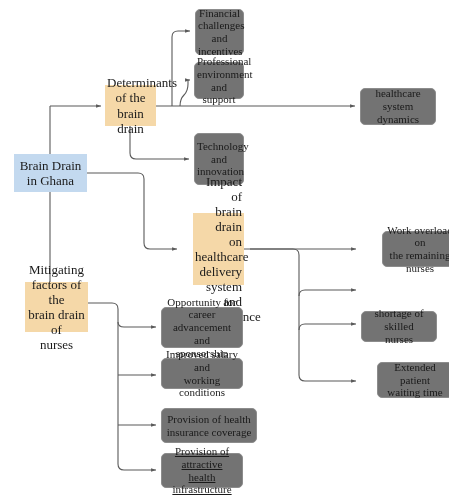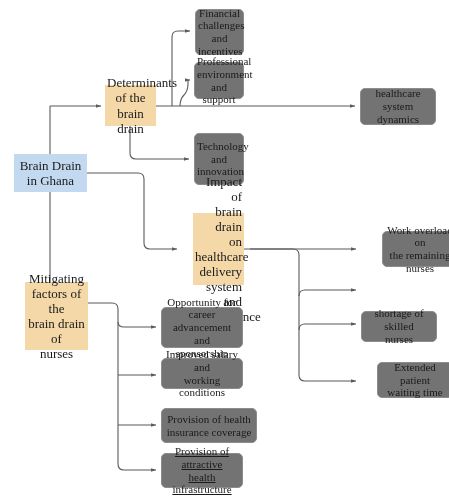--- a/index.html
+++ b/index.html
@@ -131,21 +131,21 @@
 
 
   <div class="node box-plain" style="left:361px; top:311px; width:76px; height:31px;">
     <span class="lbl">shortage of skilled<br>nurses</span>
   </div>
 
   <div class="node box-plain" style="left:361px; top:362px; width:76px; height:36px;margin-left:16px;">
     <span class="lbl">Extended patient<br>waiting time</span>
   </div>
 
-  <div class="node box-fill fill-orange" style="left:25px; top:282px; width:63px; height:68px;">
+  <div class="node box-fill fill-orange" style="left:25px; top:282px; width:63px; height:50px;">
     <span class="lbl">Mitigating<br>factors of the<br>brain drain of<br>nurses</span>
   </div>
 
   <div class="node box-plain" style="left:161px; top:307px; width:82px; height:41px;">
     <span class="lbl">Opportunity for career<br>advancement and<br>sponsorship</span>
   </div>
 
   <div class="node box-plain" style="left:161px; top:358px; width:82px; height:31px;">
     <span class="lbl">Improved salary and<br>working conditions</span>
   </div>

